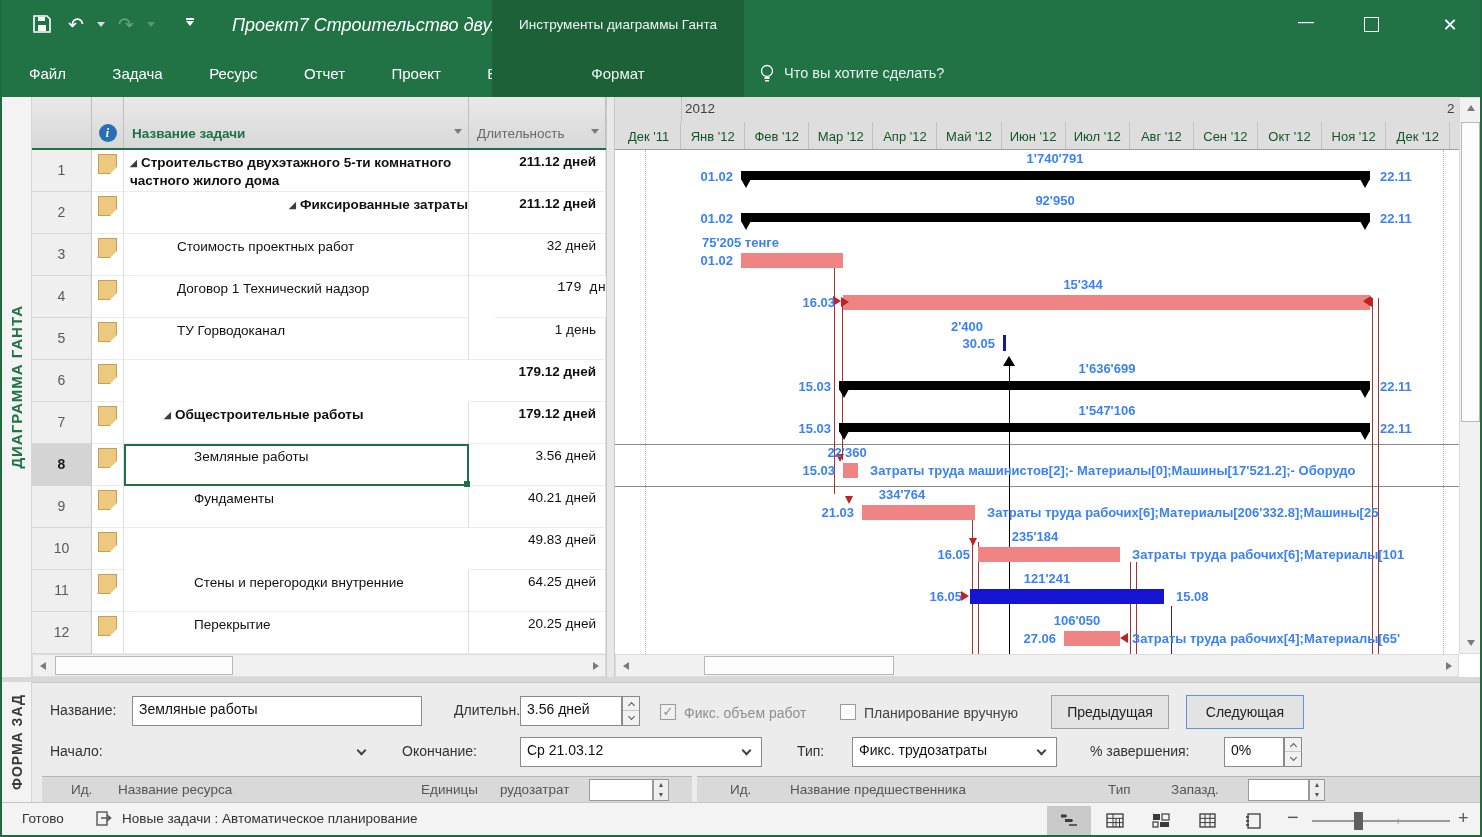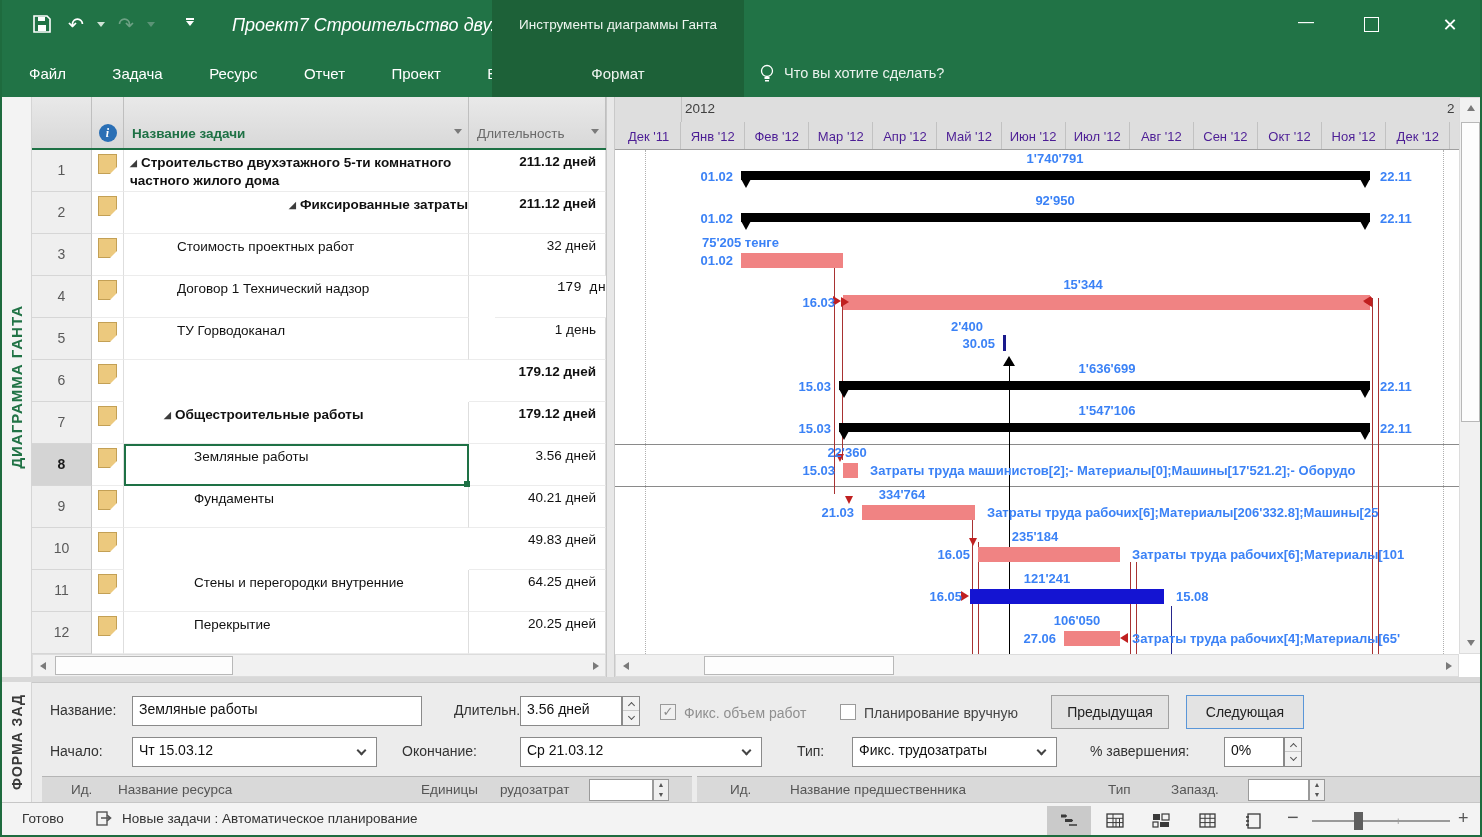--- a/index.html
+++ b/index.html
@@ -28,21 +28,21 @@
   .namecell{position:absolute;background:#fff;border-right:1px solid #dedede;border-bottom:1px solid #ececec;
             font-size:13.5px;color:#111;padding-top:4px;line-height:1.3;}
   .durcell{position:absolute;background:#fff;border-right:1px solid #dedede;border-bottom:1px solid #ececec;
            font-size:13.5px;color:#111;text-align:right;padding:4px 9px 0 0;}
   .noteicon{position:absolute;width:19px;height:20px;background:#ecc97e;border:1px solid #c3a055;}
   .noteicon:after{content:"";position:absolute;right:-1px;bottom:-1px;width:0;height:0;
                   border-left:7px solid transparent;border-bottom:7px solid #fff;}
   .grpmark{display:inline-block;font-size:9px;color:#3c3c3c;margin-right:4px;transform:translateY(-1px);}
   
   .timeline{background:#dedede;border-bottom:1px solid #9f9f9f;overflow:hidden;}
-  .mcell{position:absolute;top:25px;height:28px;border-right:1px solid #c2c2c2;font-size:13px;color:#4c1d95;
+  .mcell{position:absolute;top:25px;height:28px;border-right:1px solid #c2c2c2;font-size:13px;color:#14532d;
          display:flex;align-items:center;justify-content:center;}
   
   .pane{background:#fff;overflow:hidden;}
   .glabel{position:absolute;font-size:13px;font-weight:bold;color:#3b82f6;white-space:nowrap;}
   .link{position:absolute;width:1px;}
   
   .sb{background:#f1f1f1;border:1px solid #dcdcdc;}
   .sb-btn{position:absolute;background:#f1f1f1;display:flex;align-items:center;justify-content:center;}
   .sb-thumb{position:absolute;background:#fdfdfd;border:1px solid #b8b8b8;}
   .tri{width:0;height:0;border:4px solid transparent;}
@@ -362,21 +362,20 @@
         </div>
     </div>
     <div class="chk" style="left:628px;top:21px;background:#f0f0f0;">✓</div>
     <div class="flabel" style="left:652px;top:22px;color:#8f8f8f;">Фикс. объем работ</div>
     <div class="chk" style="left:808px;top:21px;"></div>
     <div class="flabel" style="left:832px;top:22px;color:#444;">Планирование вручную</div>
     <div class="fbtn" style="left:1019px;top:12px;width:118px;height:34px;">Предыдущая</div>
     <div class="fbtn" style="left:1154px;top:12px;width:118px;height:34px;border:1.5px solid #5a96d8;">Следующая</div>
 
     <div class="flabel" style="left:18px;top:60px;">Начало:</div>
-    <div class="finput" style="left:100px;top:54px;width:245px;height:30px;">Чт 15.03.12</div>
     <span class="chev abs" style="left:326px;top:64px;"></span>
     <div class="flabel" style="left:370px;top:60px;">Окончание:</div>
     <div class="finput" style="left:488px;top:54px;width:242px;height:30px;">Ср 21.03.12</div>
     <span class="chev abs" style="left:711px;top:64px;"></span>
     <div class="flabel" style="left:765px;top:60px;">Тип:</div>
     <div class="finput" style="left:820px;top:54px;width:205px;height:30px;">Фикс. трудозатраты</div>
     <span class="chev abs" style="left:1006px;top:64px;"></span>
     <div class="flabel" style="left:1058px;top:60px;">% завершения:</div>
     <div class="finput" style="left:1192px;top:54px;width:60px;height:30px;">0%</div>
     <div class="spin" style="left:1252px;top:54px;height:30px;">

